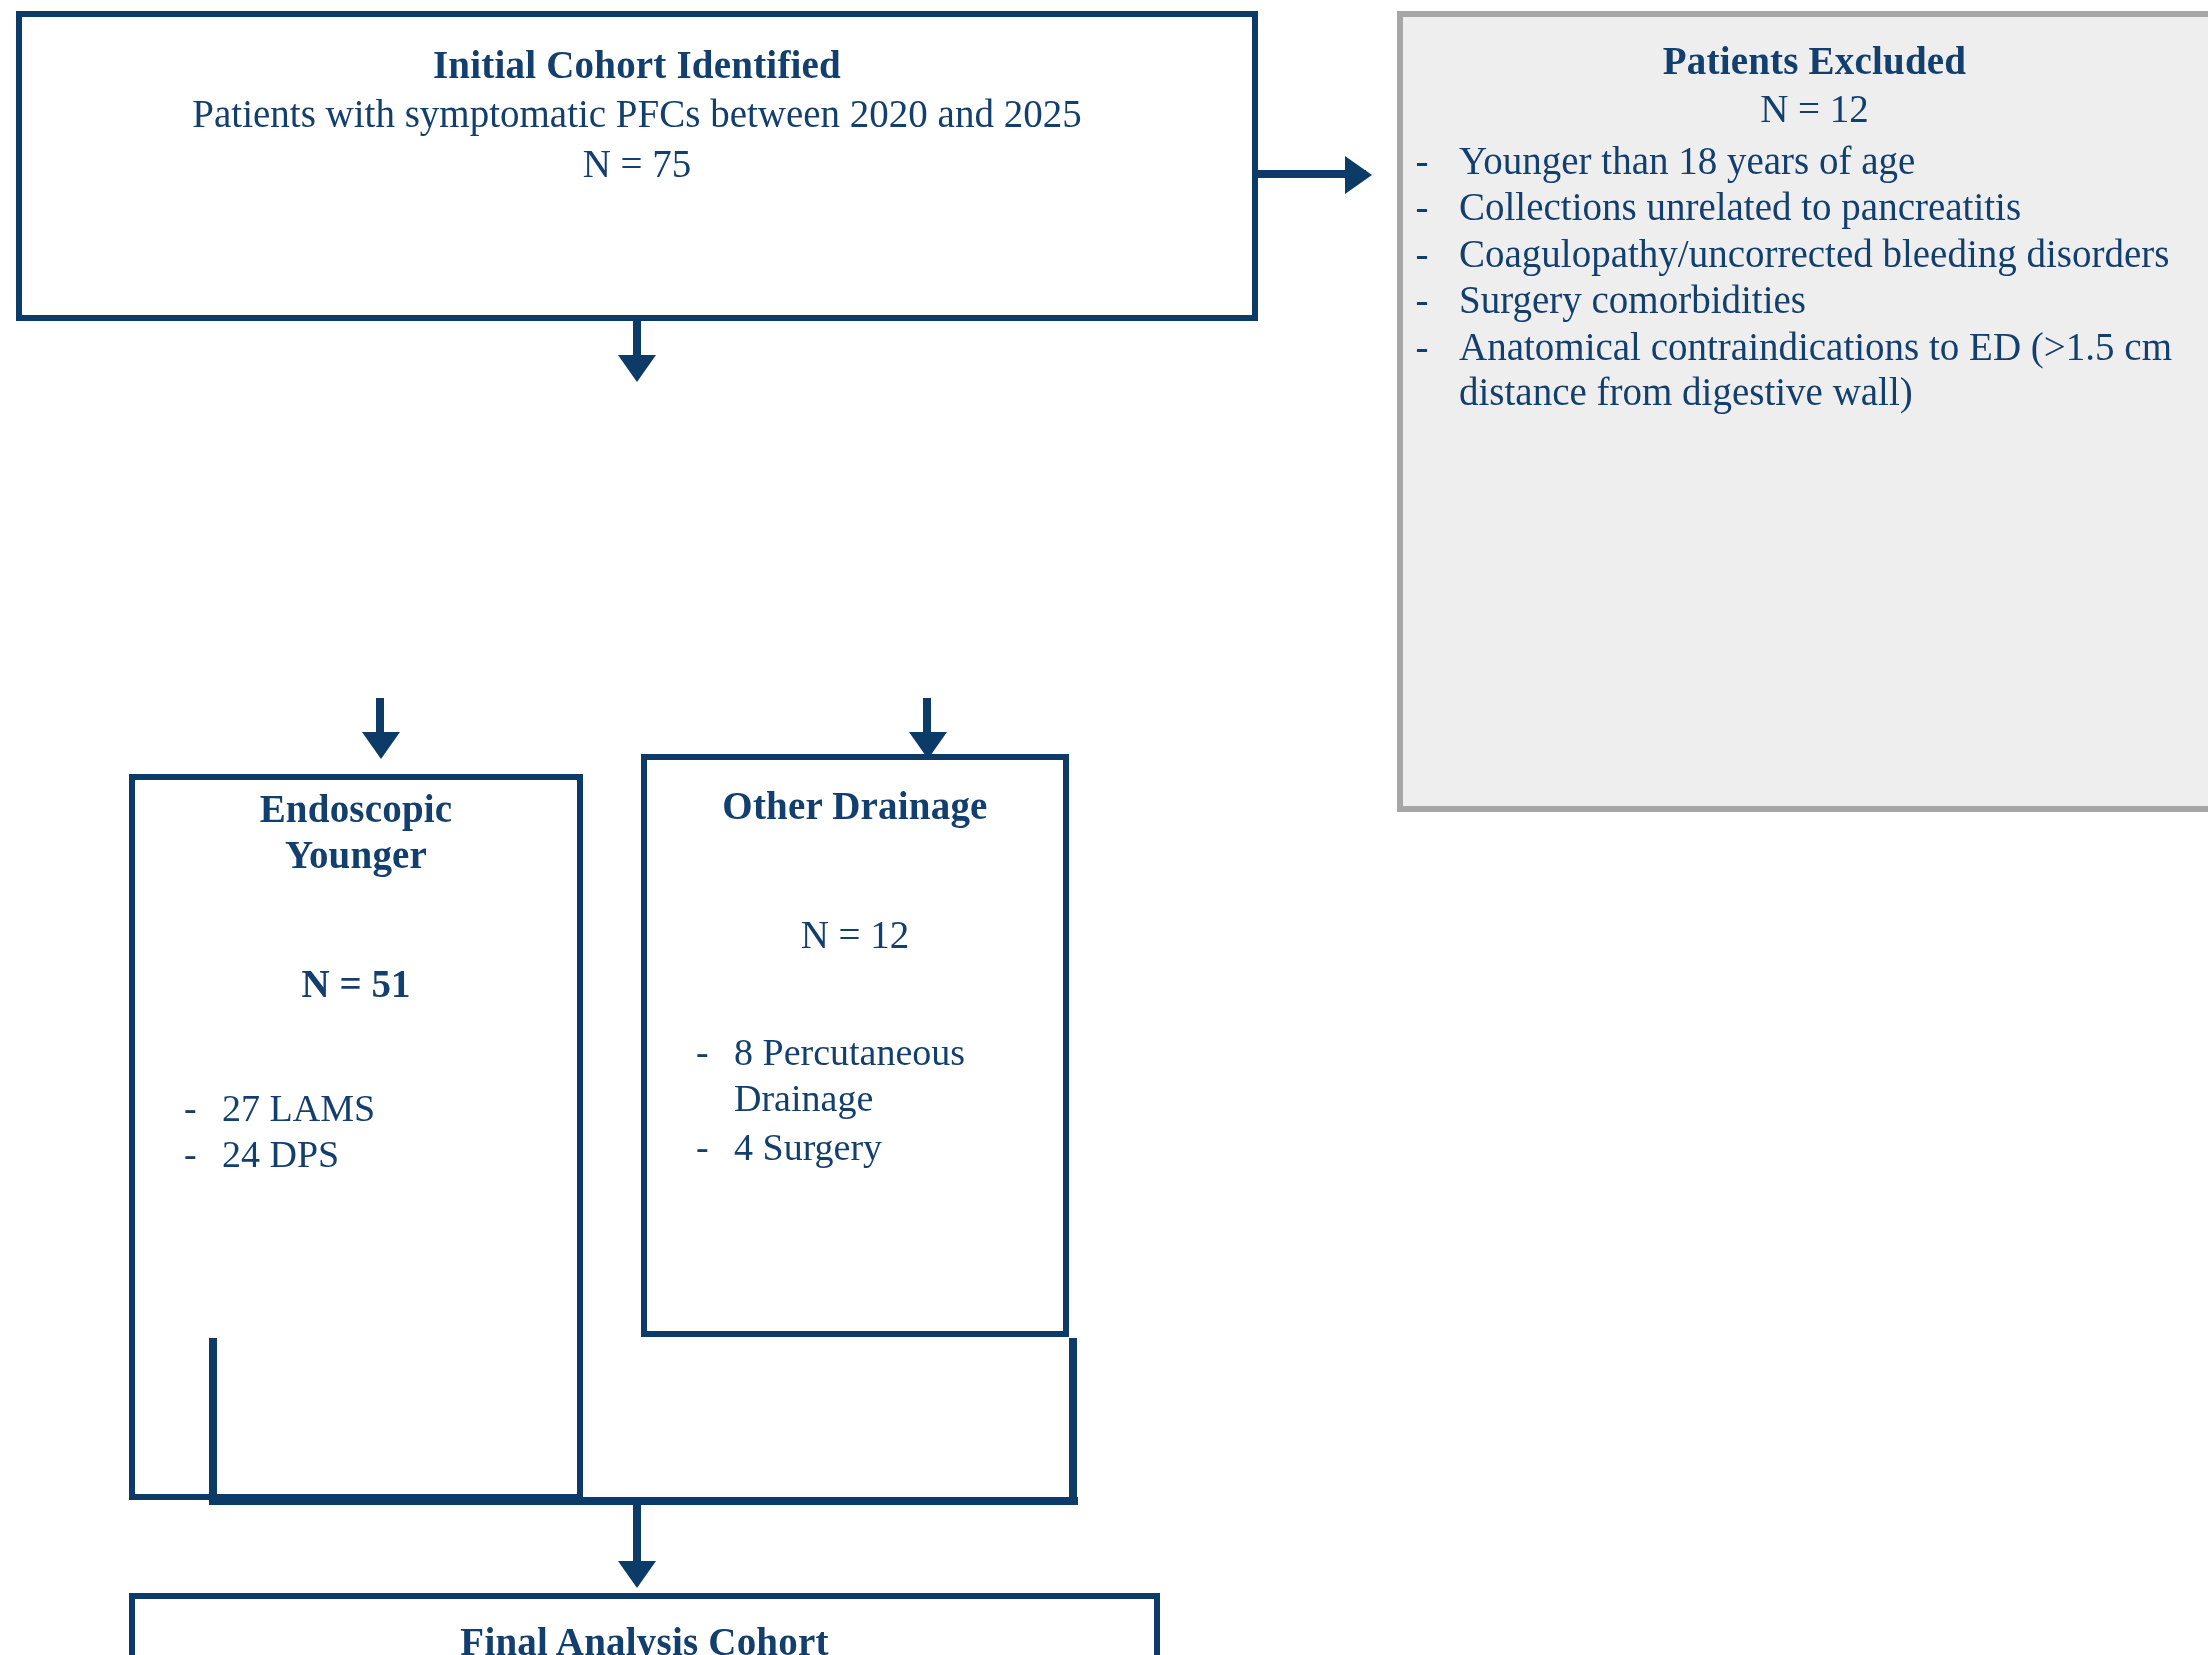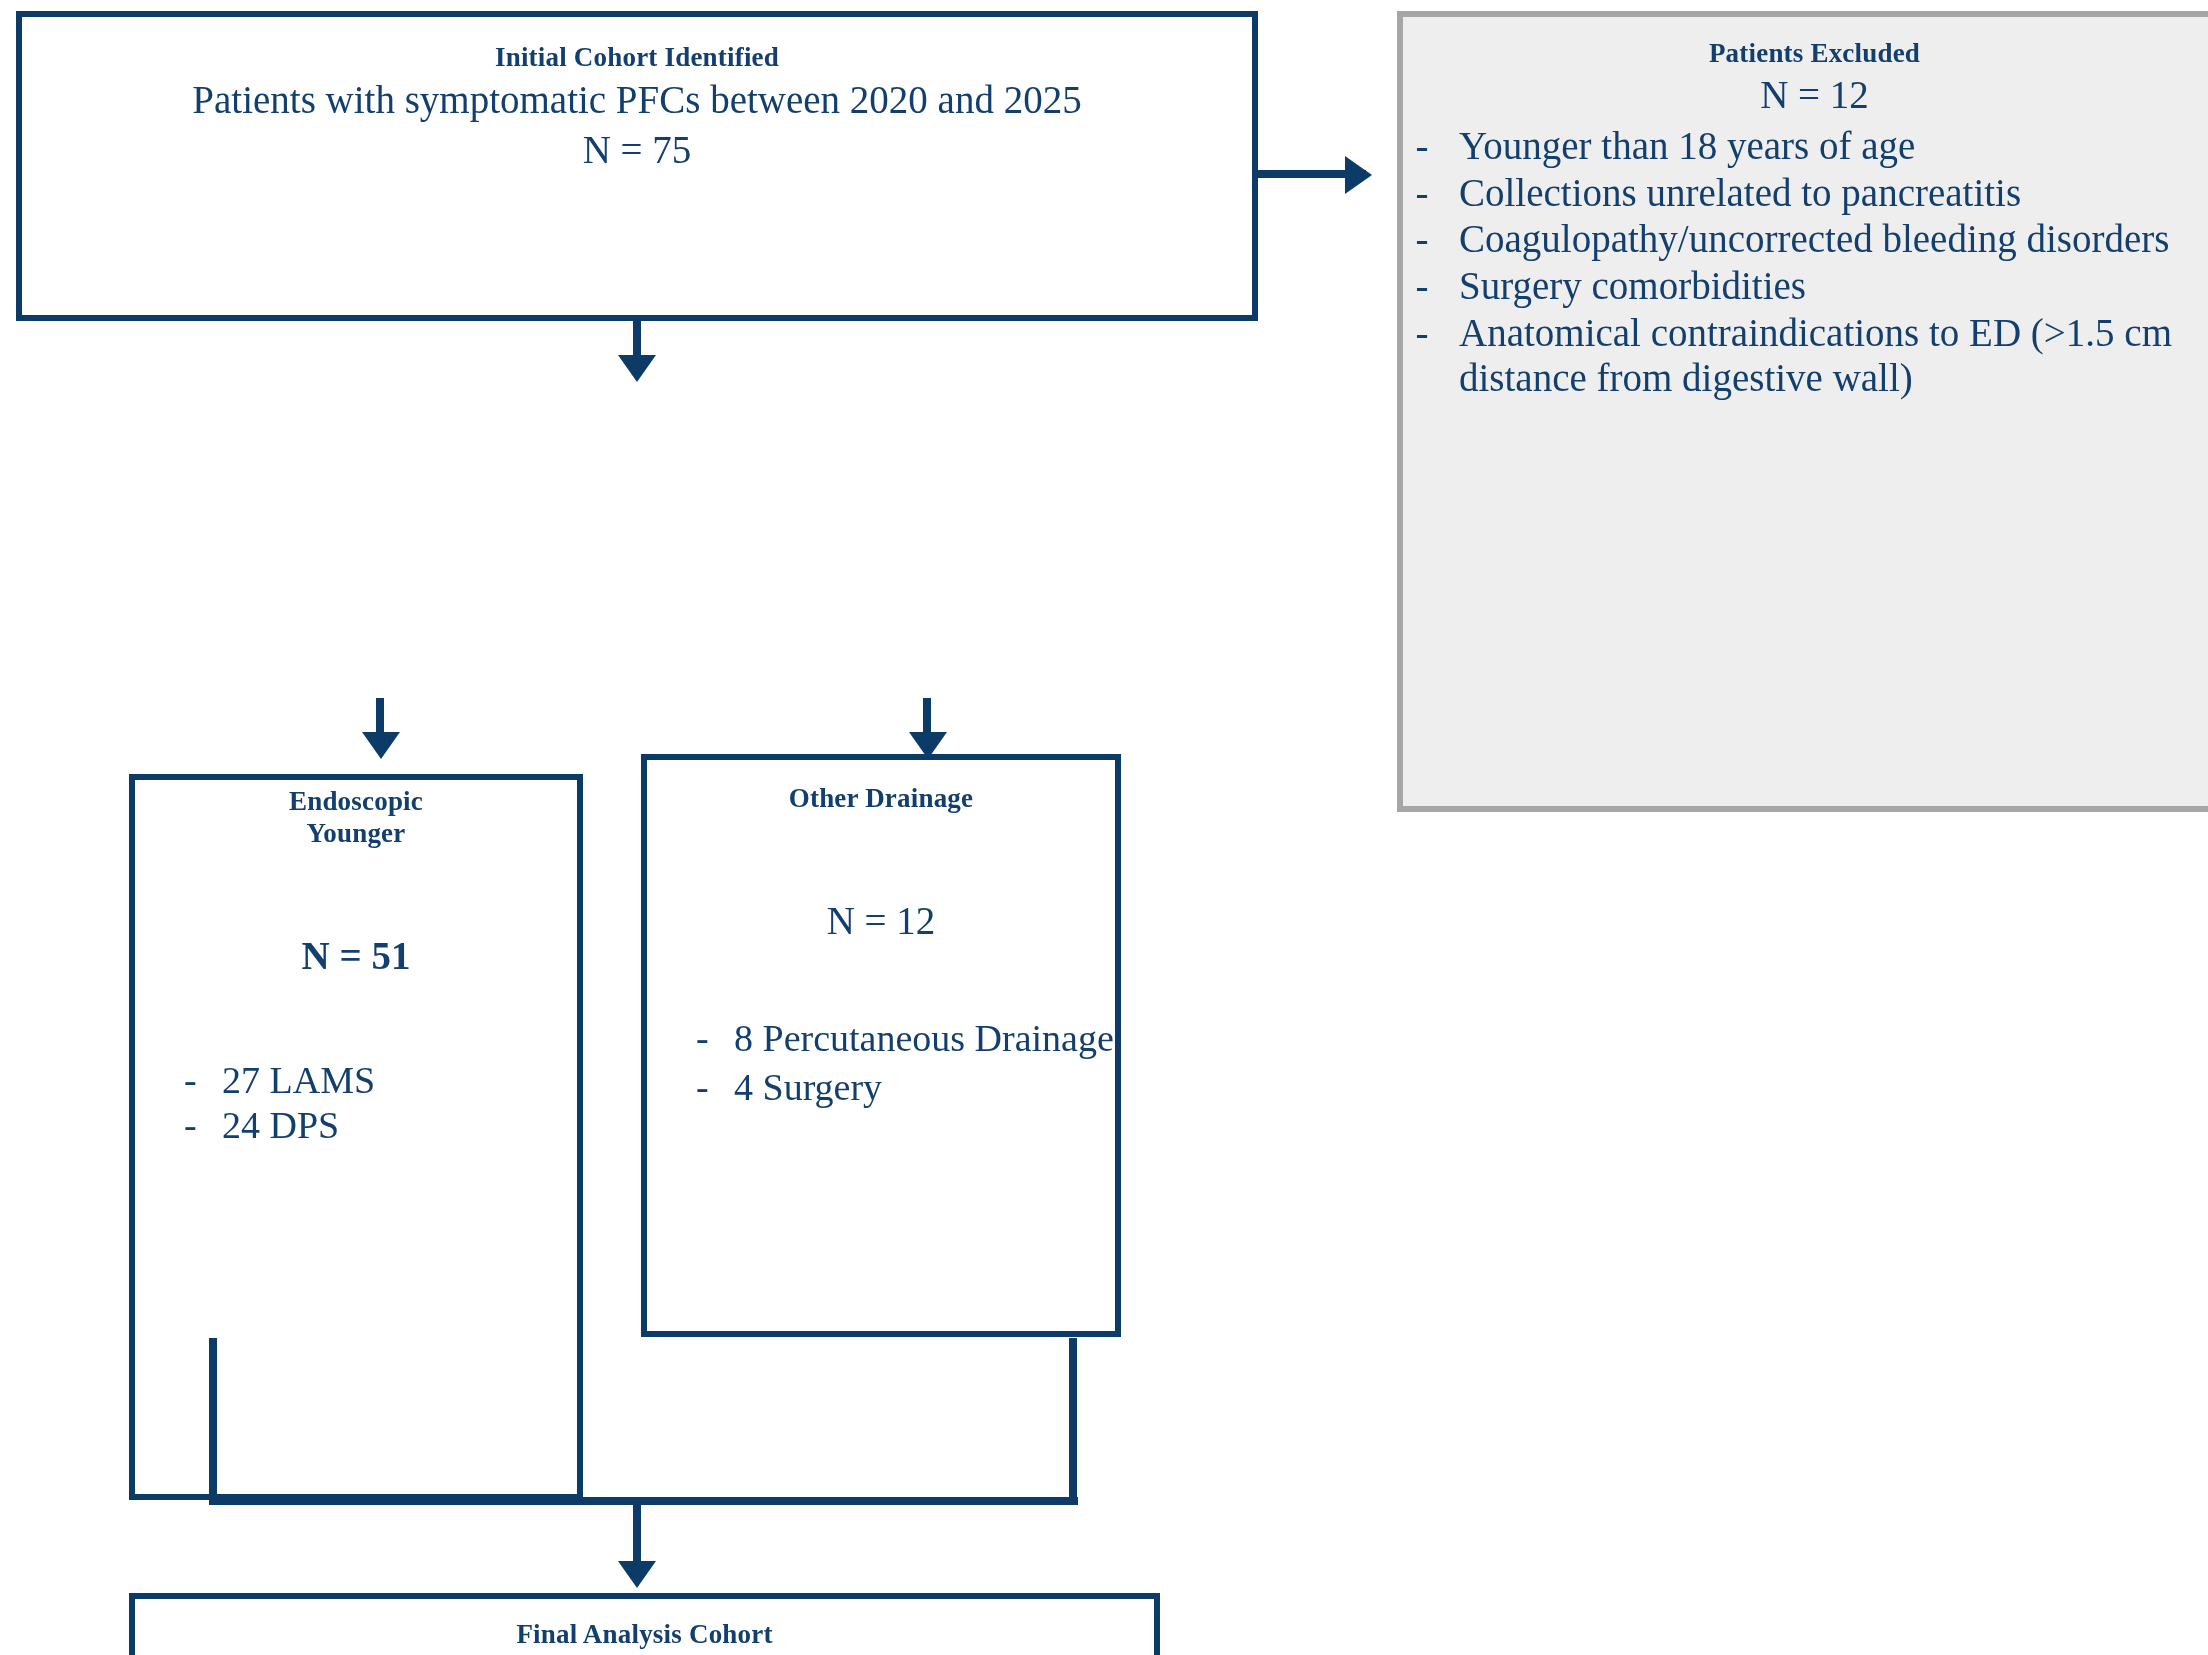--- a/index.html
+++ b/index.html
@@ -30,21 +30,21 @@
     line-height: 1.18;
   }
   .box.gray {
     background: #eeeeee;
     border: 6.3px solid #a6a6a6;
     margin-left: 35px;
   }
 
   .title {
     font-weight: bold;
-    font-size: 27px;
+    font-size: 39px;
     letter-spacing: 0.2px;
     font-family: Liberation Serif, serif;
   }
   .line {
     font-size: 39px;
   }
   .nline {
     font-size: 39px;
   }
 
@@ -161,21 +161,21 @@
         <span class="dash">-</span>
         <span>27 LAMS</span>
       </li>
       <li>
         <span class="dash">-</span>
         <span>24 DPS</span>
       </li>
     </ul>
   </div>
 
-  <div class="box" id="box-other" style="left:641px; top:754px; width:480px; height:583px; padding-top:23.4px;">
+  <div class="box" id="box-other" style="left:641px; top:754px; width:428px; height:583px; padding-top:23.4px;">
     <div class="title">Other Drainage</div>
     <div class="nline" style="padding-top:83px;">N = 12</div>
     <ul class="blist" style="margin-top:72px; padding-left:40px;">
       <li>
         <span class="dash">-</span>
         <span>8 Percutaneous Drainage</span>
       </li>
       <li style="margin-top:3.6px;">
         <span class="dash">-</span>
         <span>4 Surgery</span>

